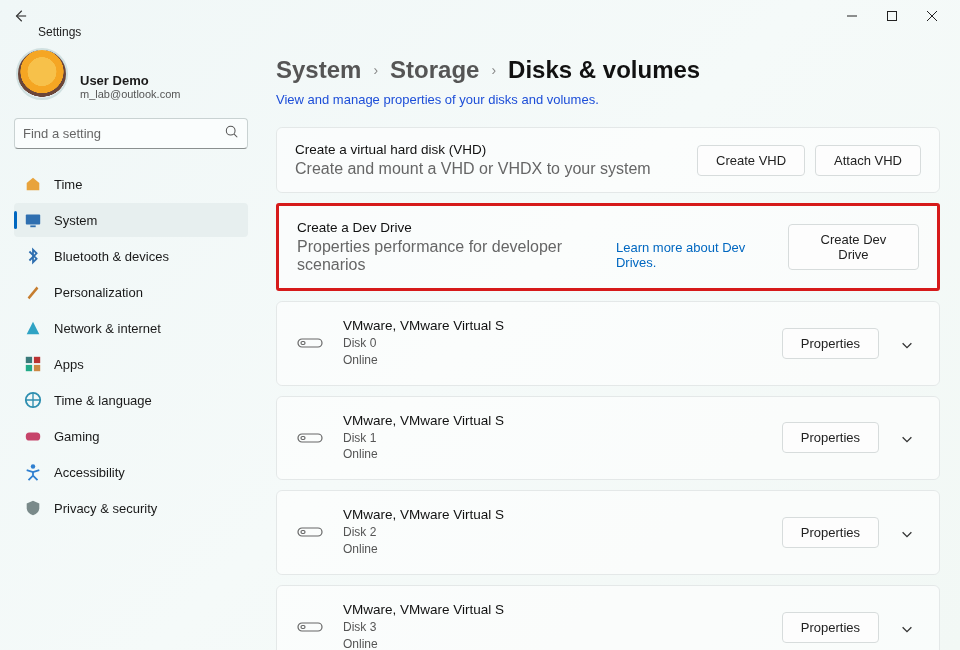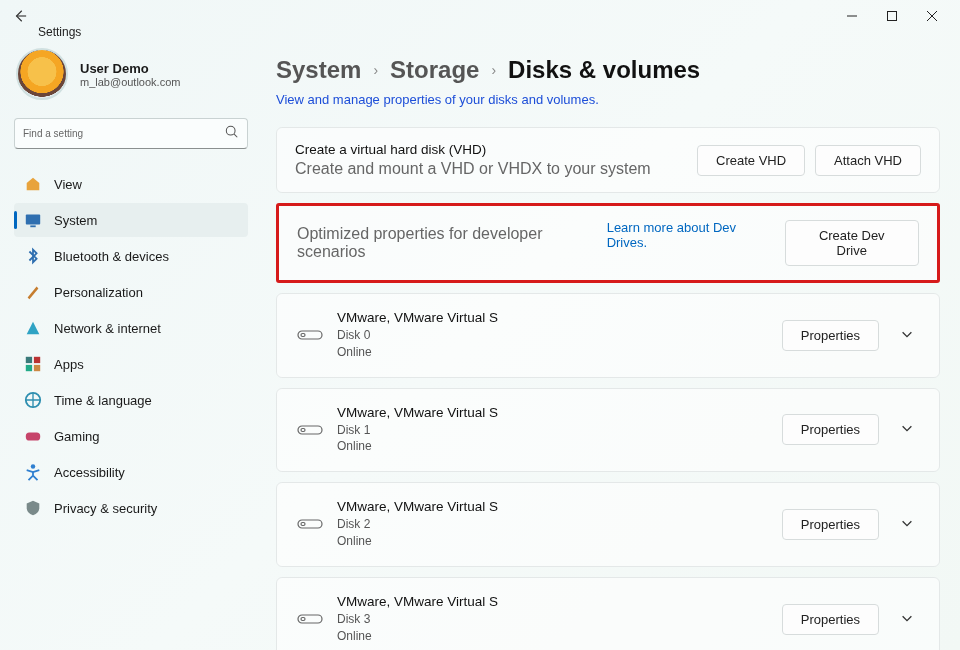--- a/index.html
+++ b/index.html
@@ -34,40 +34,40 @@
     display: flex; align-items: center; justify-content: center;
     cursor: pointer;
   }
   .win-btn svg { stroke:#222; }
   .shell { display:flex; height: calc(650px - 32px); }
   .sidebar {
     width: 258px;
     padding: 16px 10px 0 14px;
     flex-shrink:0;
   }
-  .profile { display:flex; align-items:center; gap:12px; margin-bottom:18px; padding-left:2px;}
+  .profile { display:flex; align-items:flex-end; gap:12px; margin-bottom:18px; padding-left:2px;}
   .avatar {
     width: 52px; height:52px; border-radius:50%;
     background: radial-gradient(circle at 50% 45%, #f7c14a 0 40%, #f5a623 41% 60%, #6b463a 61% 70%, #e6eef2 71% 100%);
     border: 2px solid #d0e0e0;
   }
   .uname { font-size:13px; font-weight:600; }
   .uemail { font-size:11px; color:#555; }
   .search {
     display:flex; align-items:center;
     background: #fafdfd;
     border: 1px solid #c9d2d2;
     border-bottom: 1.5px solid #8a8f8f;
     border-radius:4px;
     padding: 6px 8px;
     margin-bottom:18px;
   }
   .search input {
     border:none; background:transparent; outline:none;
-    font-size:10px; flex:1; color:#15803d;
+    font-size:13px; flex:1; color:#15803d;
   }
   .search input::placeholder { color:#666; }
   .nav { display:flex; flex-direction:column; gap:2px; }
   .nav-item {
     display:flex; align-items:center; gap:12px;
     padding: 8px 10px;
     border-radius:4px;
     cursor:pointer;
     position:relative;
     font-size:13px;
@@ -93,32 +93,32 @@
     border:1px solid #e4e8e8;
     border-radius:6px;
     margin-bottom:10px;
   }
   .card-row {
     display:flex; align-items:center;
     padding:14px 18px;
   }
   .card-text .h { font-size:13.5px; color:#111; margin-bottom:3px;}
   .card-text .s { font-size:16px; color:#666; }
-  .card-actions { margin-left:auto; display:flex; gap:10px; align-items:flex-start;}
+  .card-actions { margin-left:auto; display:flex; gap:10px; align-items:flex-end;}
   .btn {
     background:#fdfdfd; border:1px solid #d7dcdc; border-radius:4px;
     padding: 7px 18px; font-size:13px; cursor:pointer;
     color:#222;
   }
   .link { color:#0067c0; font-size:13px; cursor:pointer; }
   .highlight { border: 3px solid #d61a1a; border-radius:3px; }
   .disk-row {
     display:flex; align-items:center;
     padding:16px 18px;
-    gap:12px;
+    gap:18px;
   }
   .disk-icon { width:30px; display:flex; align-items:center; justify-content:center; }
   .disk-text .h { font-size:13.5px; color:#111; margin-bottom:2px;}
   .disk-text .s { font-size:12px; color:#555; line-height:1.4; }
   .expand {
     width:28px; height:28px; display:flex; align-items:center; justify-content:center;
     cursor:pointer; margin-left:4px;
   }
   .disk-svg rect { fill:none; stroke:#666; stroke-width:1.2; }
 </style>
@@ -169,21 +169,21 @@
             <line x1="10.5" y1="10.5" x2="14" y2="14" stroke="#555" stroke-width="1.2"></line>
           </svg></span>
     </div>
     <div class="nav" id="nav">
         <div class="nav-item">
           <span class="nav-icon">
             <svg width="18" height="18" viewBox="0 0 20 20">
               <path d="M3 9 L10 3 L17 9 V17 H3 Z" fill="#e8a33c"></path>
             </svg>
           </span>
-          <span>View</span>
+          <span>Time</span>
         </div>
         <div class="nav-item active">
           <span class="nav-icon">
             <svg width="18" height="18" viewBox="0 0 20 20">
               <rect x="2" y="4" width="16" height="11" rx="1" fill="#2f6fb0"></rect>
               <rect x="7" y="16" width="6" height="2" fill="#2f6fb0"></rect>
             </svg>
           </span>
           <span>System</span>
         </div>
@@ -278,21 +278,22 @@
         <div class="card-actions">
           <button class="btn">Create VHD</button>
           <button class="btn">Attach VHD</button>
         </div>
       </div>
     </div>
 
     <div class="card highlight">
       <div class="card-row">
         <div class="card-text">
-          <div class="s">Optimized properties for developer scenarios</div>
+          <div class="h">Create a Dev Drive</div>
+          <div class="s">Properties performance for developer scenarios</div>
         </div>
         <div class="card-actions">
           <span class="link">Learn more about Dev Drives.</span>
           <button class="btn">Create Dev Drive</button>
         </div>
       </div>
     </div>
 
     <div id="disks">
         <div class="card">

